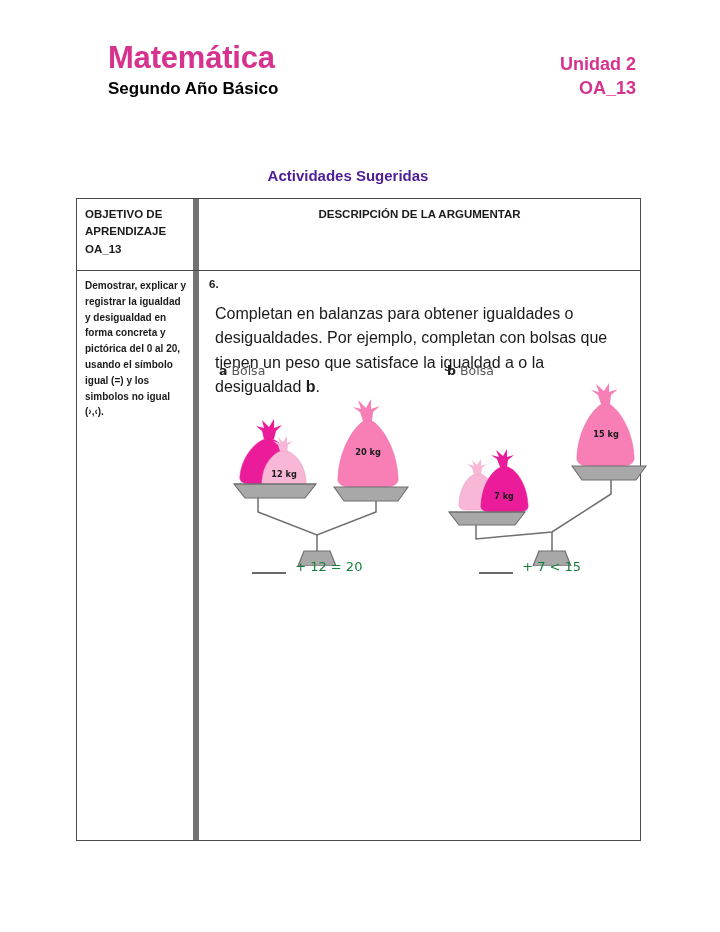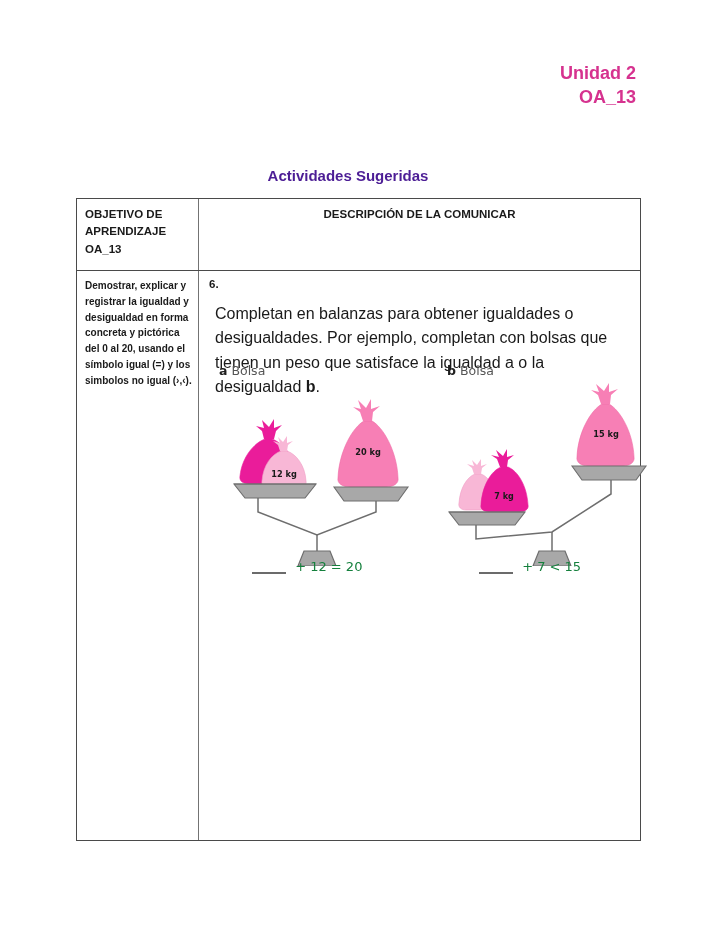--- a/index.html
+++ b/index.html
@@ -46,21 +46,20 @@
     position: absolute;
     right: 84px;
     top: 52px;
     text-align: right;
   }
   #unit-label {
     font-size: 18px;
     font-weight: bold;
     color: #d6328f;
     line-height: 1.35;
-    margin-top: 9px;
   }
   #oa-label {
     font-size: 18px;
     font-weight: bold;
     color: #d6328f;
     line-height: 1.35;
   }
 
   
   #section-heading {
@@ -91,21 +90,21 @@
   #tbl-header-row {
     height: 72px;
     border-bottom: 1px solid #4a4a4a;
   }
   #tbl-body-row {
     height: 569px;
   }
   .col-left {
     width: 122px;
     box-sizing: border-box;
-    border-right: 1px solid #737373;
+    border-right: 6px solid #737373;
     padding: 7px 6px 6px 8px;
   }
   .col-right {
     flex: 1;
     box-sizing: border-box;
     padding: 7px 10px 6px 10px;
     position: relative;
   }
   #th-objetivo {
     font-size: 11.5px;
@@ -199,36 +198,40 @@
     position: absolute;
     top: 18px;
   }
   #scale-a-svg { left: 5px; }
   #scale-b-svg { left: 240px; }
 </style>
 </head>
 <body>
 
 <div id="page-header">
+  <div id="header-left">
+    <div id="doc-title">Matemática</div>
+    <div id="doc-subtitle">Segundo Año Básico</div>
+  </div>
   <div id="header-right">
     <div id="unit-label">Unidad 2</div>
     <div id="oa-label">OA_13</div>
   </div>
 </div>
 
 <div id="section-heading">Actividades Sugeridas</div>
 
 <div id="activity-table">
 
   <div class="tbl-row" id="tbl-header-row">
     <div class="col-left">
       <div id="th-objetivo">OBJETIVO DE<br>APRENDIZAJE<br>OA_13</div>
     </div>
     <div class="col-right">
-      <div id="th-descripcion">DESCRIPCIÓN DE LA COMUNICAR</div>
+      <div id="th-descripcion">DESCRIPCIÓN DE LA ARGUMENTAR</div>
     </div>
   </div>
 
   <div class="tbl-row" id="tbl-body-row">
 
     <div class="col-left">
       <div class="col-left-inner">
         <div id="oa-description">Demostrar, explicar y registrar la igualdad y desigualdad en forma concreta y pictórica del 0 al 20, usando el símbolo igual (=) y los simbolos no igual (›,‹).</div>
       </div>
     </div>

